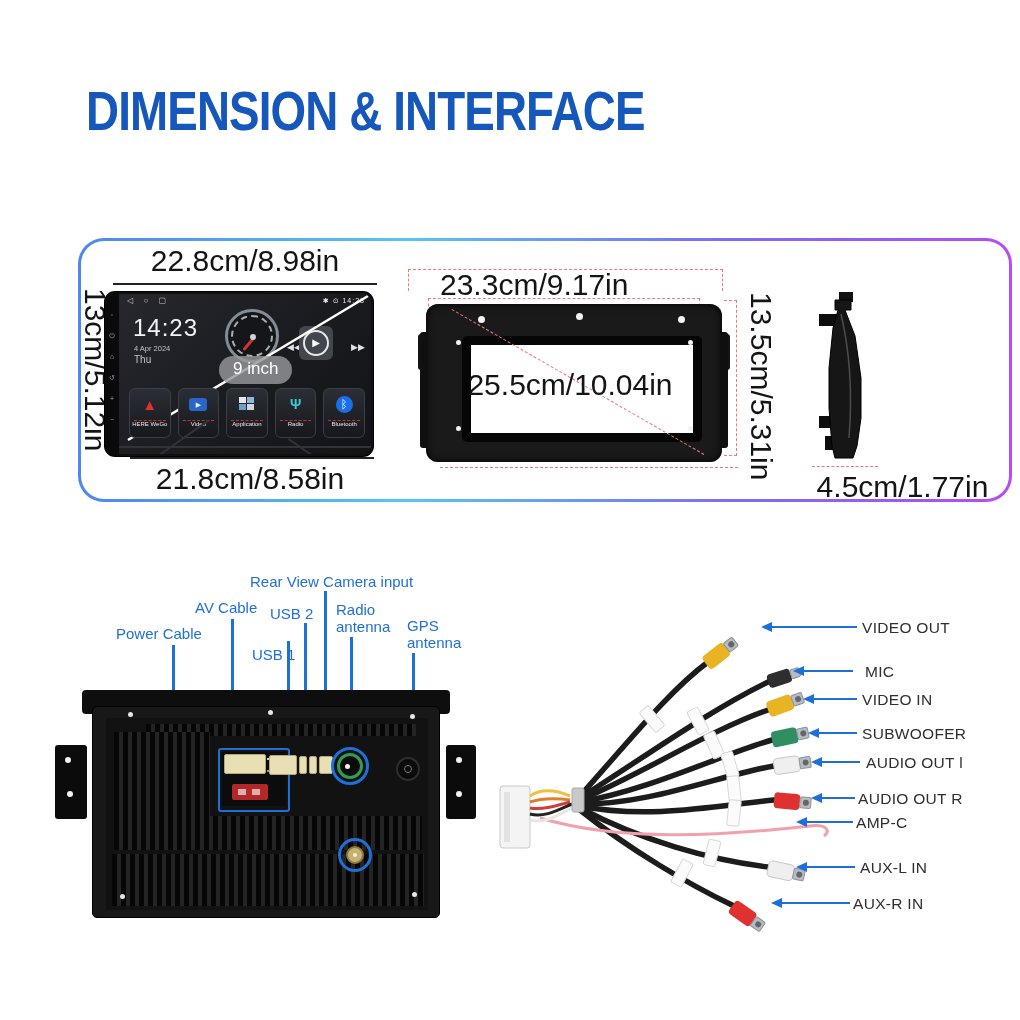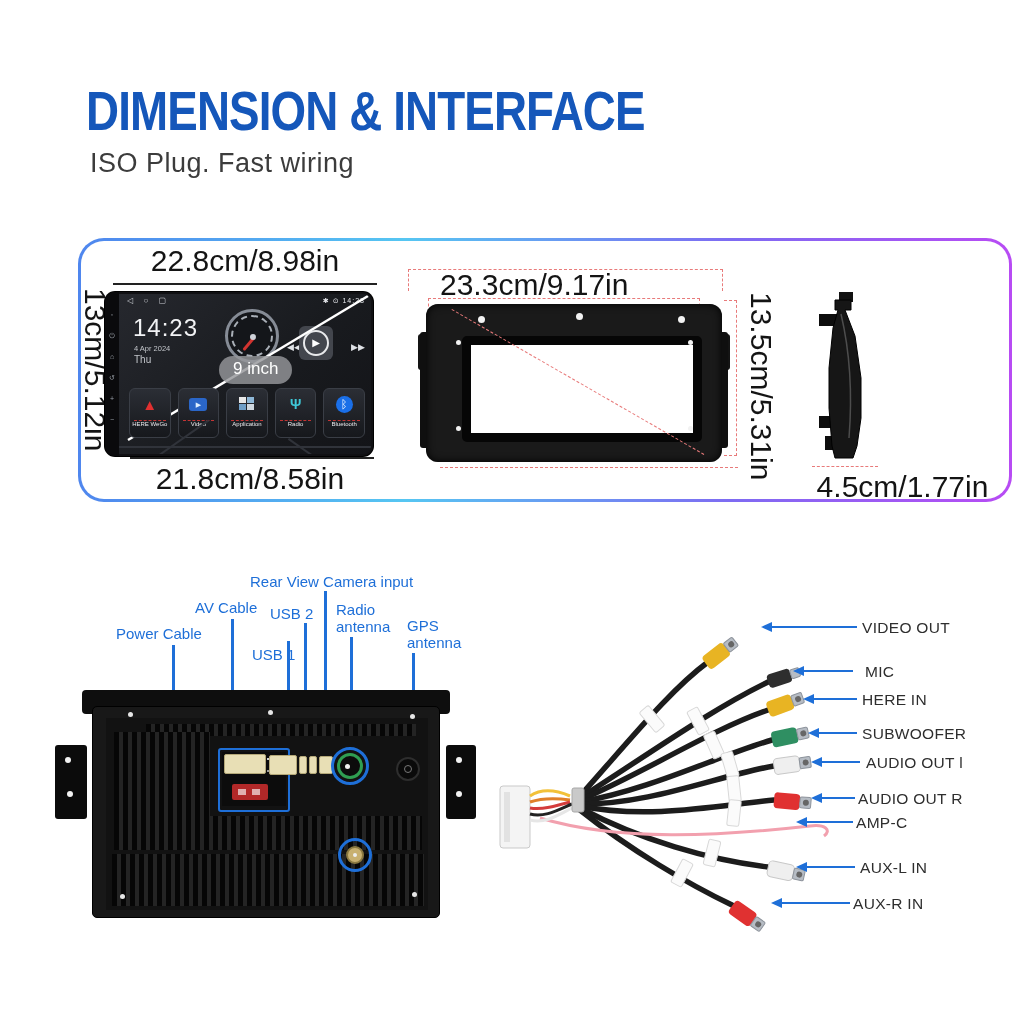--- a/index.html
+++ b/index.html
@@ -106,21 +106,20 @@
 
   
   .h-label { color:#2e2e2e; font-size:15.5px; letter-spacing:0.3px; white-space:nowrap; }
 </style>
 </head>
 <body>
 
 <div class="page">
 
   <div class="abs title">DIMENSION &amp; INTERFACE</div>
-  <div class="abs subtitle">ISO Plug. Fast wiring</div>
 
   <div class="abs spec-box"></div>
 
   <div class="abs dim" style="left:113px;top:244px;width:264px;text-align:center;">22.8cm/8.98in</div>
   <div class="abs cline" style="left:113px;top:283px;width:264px;height:1.6px;"></div>
   <div class="abs dim dim-v" style="left:78px;top:288px;height:172px;">13cm/5.12in</div>
   <div class="abs cline" style="left:130px;top:457px;width:244px;height:1.6px;"></div>
   <div class="abs dim" style="left:118px;top:462px;width:264px;text-align:center;">21.8cm/8.58in</div>
 
   <div class="abs player">
@@ -223,20 +222,21 @@
       <div class="abs hole" style="left:150px;top:9px;width:7px;height:7px;"></div>
       <div class="abs hole" style="left:252px;top:12px;width:7px;height:7px;"></div>
       <div class="abs hole" style="left:30px;top:36px;width:5px;height:5px;"></div>
       <div class="abs hole" style="left:262px;top:36px;width:5px;height:5px;"></div>
       <div class="abs hole" style="left:30px;top:122px;width:5px;height:5px;"></div>
       <div class="abs hole" style="left:262px;top:122px;width:5px;height:5px;"></div>
     </div>
   </div>
 
   <div class="abs rdash-h" style="left:452px;top:309px;width:291px;transform:rotate(29.9deg);transform-origin:0 0;"></div>
+  <div class="abs dim" style="left:445px;top:368px;width:250px;text-align:center;">25.5cm/10.04in</div>
 
   <div class="abs rdash-v" style="left:736px;top:300px;height:156px;"></div>
   <div class="abs rdash-h" style="left:724px;top:300px;width:13px;"></div>
   <div class="abs rdash-h" style="left:724px;top:455px;width:13px;"></div>
   <div class="abs dim dim-v" style="left:744px;top:292px;height:172px;">13.5cm/5.31in</div>
 
   <div class="abs rdash-h" style="left:440px;top:467px;width:298px;"></div>
 
   <svg class="abs" style="left:805px;top:288px;" width="90" height="180">
     <rect x="34" y="4" width="14" height="10" fill="#121212"></rect>
@@ -421,21 +421,21 @@
       <polygon points="331,172 342,167 342,177"></polygon>
       <polygon points="331,208 342,203 342,213"></polygon>
       <polygon points="316,232 327,227 327,237"></polygon>
       <polygon points="316,277 327,272 327,282"></polygon>
       <polygon points="291,313 302,308 302,318"></polygon>
     </g>
   </svg>
 
   <div class="abs h-label" style="left:862px;top:619px;">VIDEO OUT</div>
   <div class="abs h-label" style="left:865px;top:663px;">MIC</div>
-  <div class="abs h-label" style="left:862px;top:691px;">HERE IN</div>
+  <div class="abs h-label" style="left:862px;top:691px;">VIDEO IN</div>
   <div class="abs h-label" style="left:862px;top:725px;">SUBWOOFER</div>
   <div class="abs h-label" style="left:866px;top:754px;">AUDIO OUT l</div>
   <div class="abs h-label" style="left:858px;top:790px;">AUDIO OUT R</div>
   <div class="abs h-label" style="left:856px;top:814px;">AMP-C</div>
   <div class="abs h-label" style="left:860px;top:859px;">AUX-L IN</div>
   <div class="abs h-label" style="left:853px;top:895px;">AUX-R IN</div>
 
 </div>
 
 </body></html>

